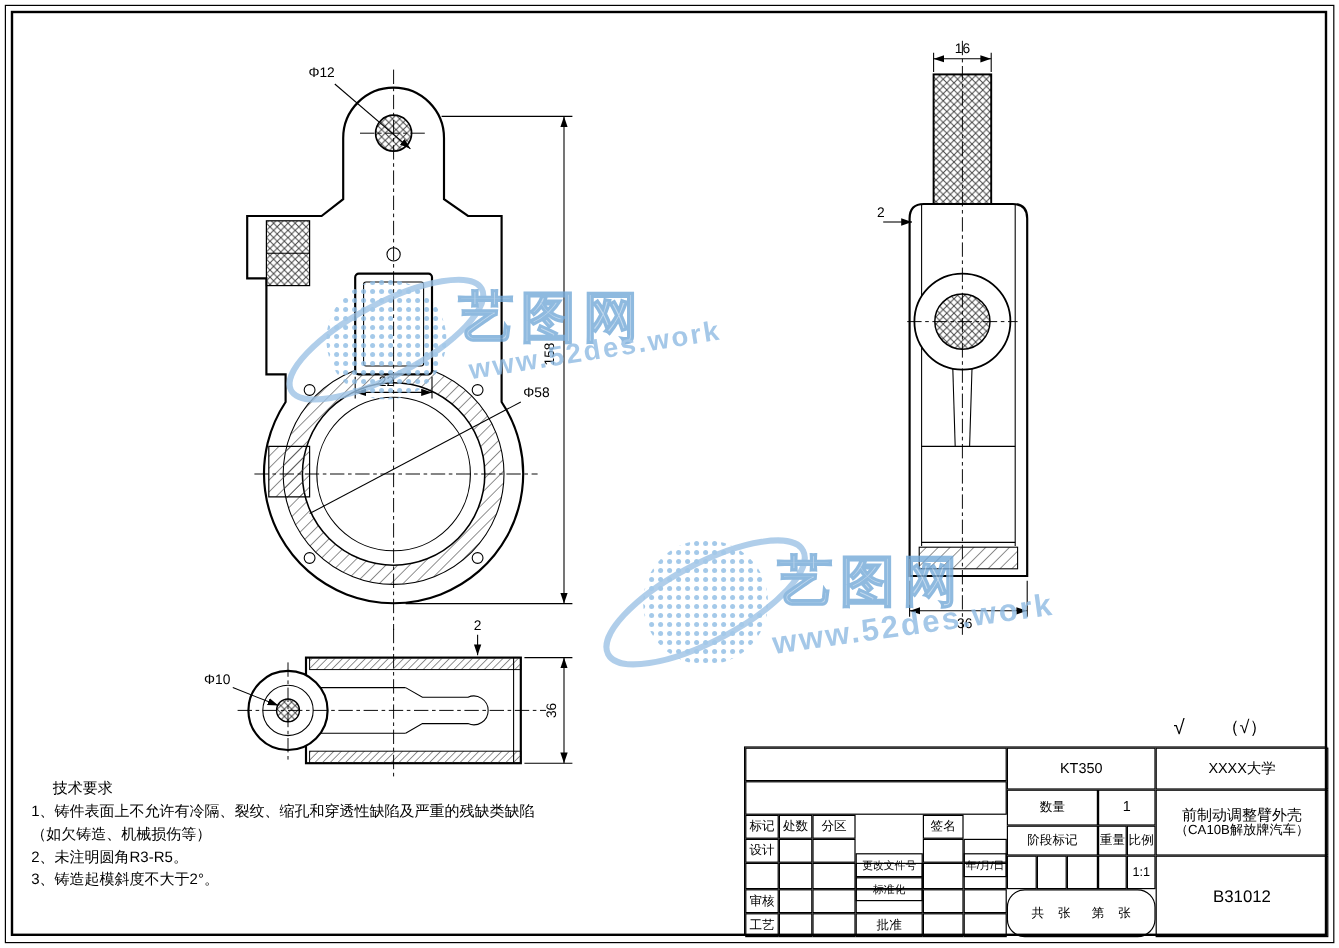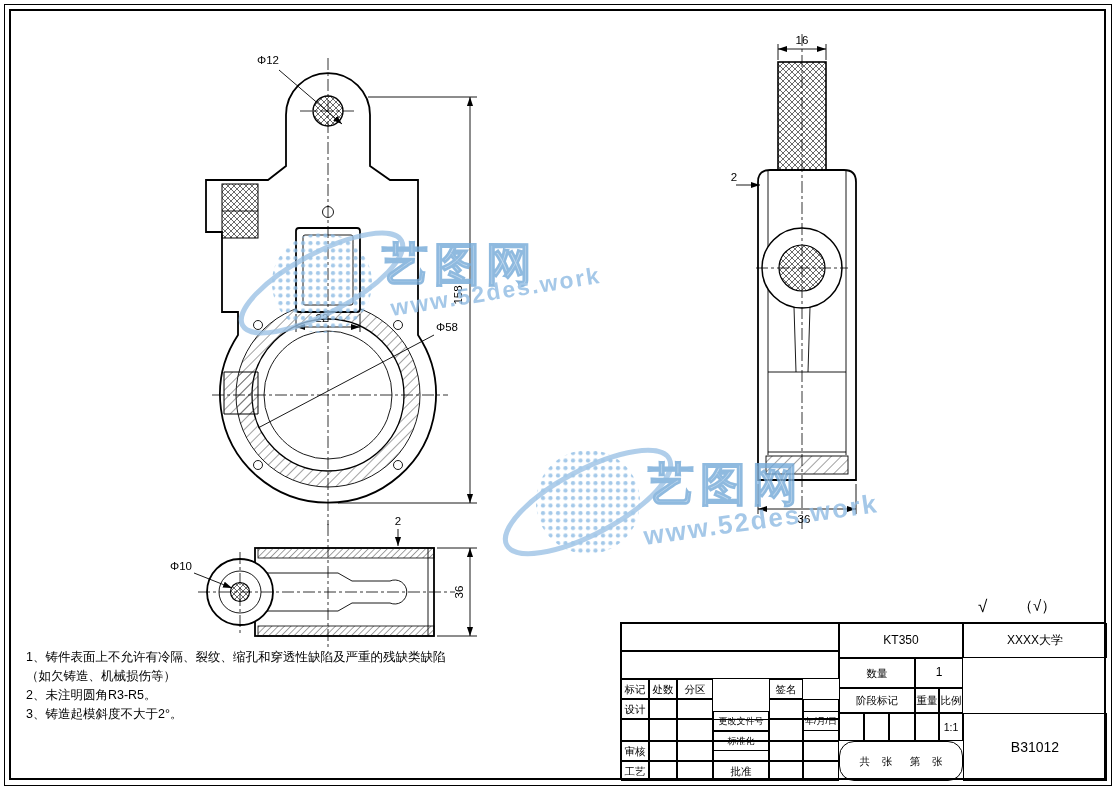--- a/index.html
+++ b/index.html
@@ -182,20 +182,21 @@
     </g>
     <g opacity="0.8">
       <ellipse cx="588" cy="502" rx="92" ry="32" transform="rotate(-28 588 502)" fill="none" stroke="#9dc3e6" stroke-width="5"></ellipse>
       <circle cx="588" cy="502" r="52" fill="url(#dots)"></circle>
       <text class="wm-big" x="648" y="500">艺图网</text>
       <text class="wm-url" x="645" y="545" style="font-size:26px" transform="rotate(-8 645 545)">www.52des.work</text>
     </g>
   </svg>
 
   <div class="tech">
+    <div class="tech-title">技术要求</div>
     <div>1、铸件表面上不允许有冷隔、裂纹、缩孔和穿透性缺陷及严重的残缺类缺陷</div>
     <div>（如欠铸造、机械损伤等）</div>
     <div>2、未注明圆角R3-R5。</div>
     <div>3、铸造起模斜度不大于2°。</div>
   </div>
 
   <div class="tb-wrap">
 
     <div class="tb" style="left:0;top:0;width:218px;height:28px"></div>
     <div class="tb" style="left:0;top:28px;width:218px;height:28px"></div>
@@ -231,20 +232,24 @@
     <div class="tb" style="left:28px;top:138px;width:28px;height:20px"></div>
     <div class="tb" style="left:56px;top:138px;width:36px;height:20px"></div>
     <div class="tb" style="left:92px;top:138px;width:56px;height:20px">批准</div>
     <div class="tb" style="left:148px;top:138px;width:34px;height:20px"></div>
     <div class="tb" style="left:182px;top:138px;width:36px;height:20px"></div>
 
     <div class="tb b12" style="left:218px;top:0;width:124px;height:35px">KT350</div>
     <div class="tb b12" style="left:342px;top:0;width:144px;height:35px">XXXX大学</div>
     <div class="tb" style="left:218px;top:35px;width:76px;height:30px">数量</div>
     <div class="tb b12" style="left:294px;top:35px;width:48px;height:30px">1</div>
+    <div class="tb" style="left:342px;top:35px;width:144px;height:55px;flex-direction:column">
+      <div style="font-size:12.5px">前制动调整臂外壳</div>
+      <div style="font-size:11px">（CA10B解放牌汽车）</div>
+    </div>
     <div class="tb" style="left:218px;top:65px;width:76px;height:25px">阶段标记</div>
     <div class="tb" style="left:294px;top:65px;width:24px;height:25px">重量</div>
     <div class="tb" style="left:318px;top:65px;width:24px;height:25px">比例</div>
     <div class="tb" style="left:218px;top:90px;width:25px;height:28px"></div>
     <div class="tb" style="left:243px;top:90px;width:25px;height:28px"></div>
     <div class="tb" style="left:268px;top:90px;width:26px;height:28px"></div>
     <div class="tb" style="left:294px;top:90px;width:24px;height:28px"></div>
     <div class="tb" style="left:318px;top:90px;width:24px;height:28px">1:1</div>
     <div class="tb" style="left:342px;top:90px;width:144px;height:68px;font-size:14px">B31012</div>
     <div class="tb pre" style="left:218px;top:118px;width:124px;height:40px">共    张      第    张</div>

